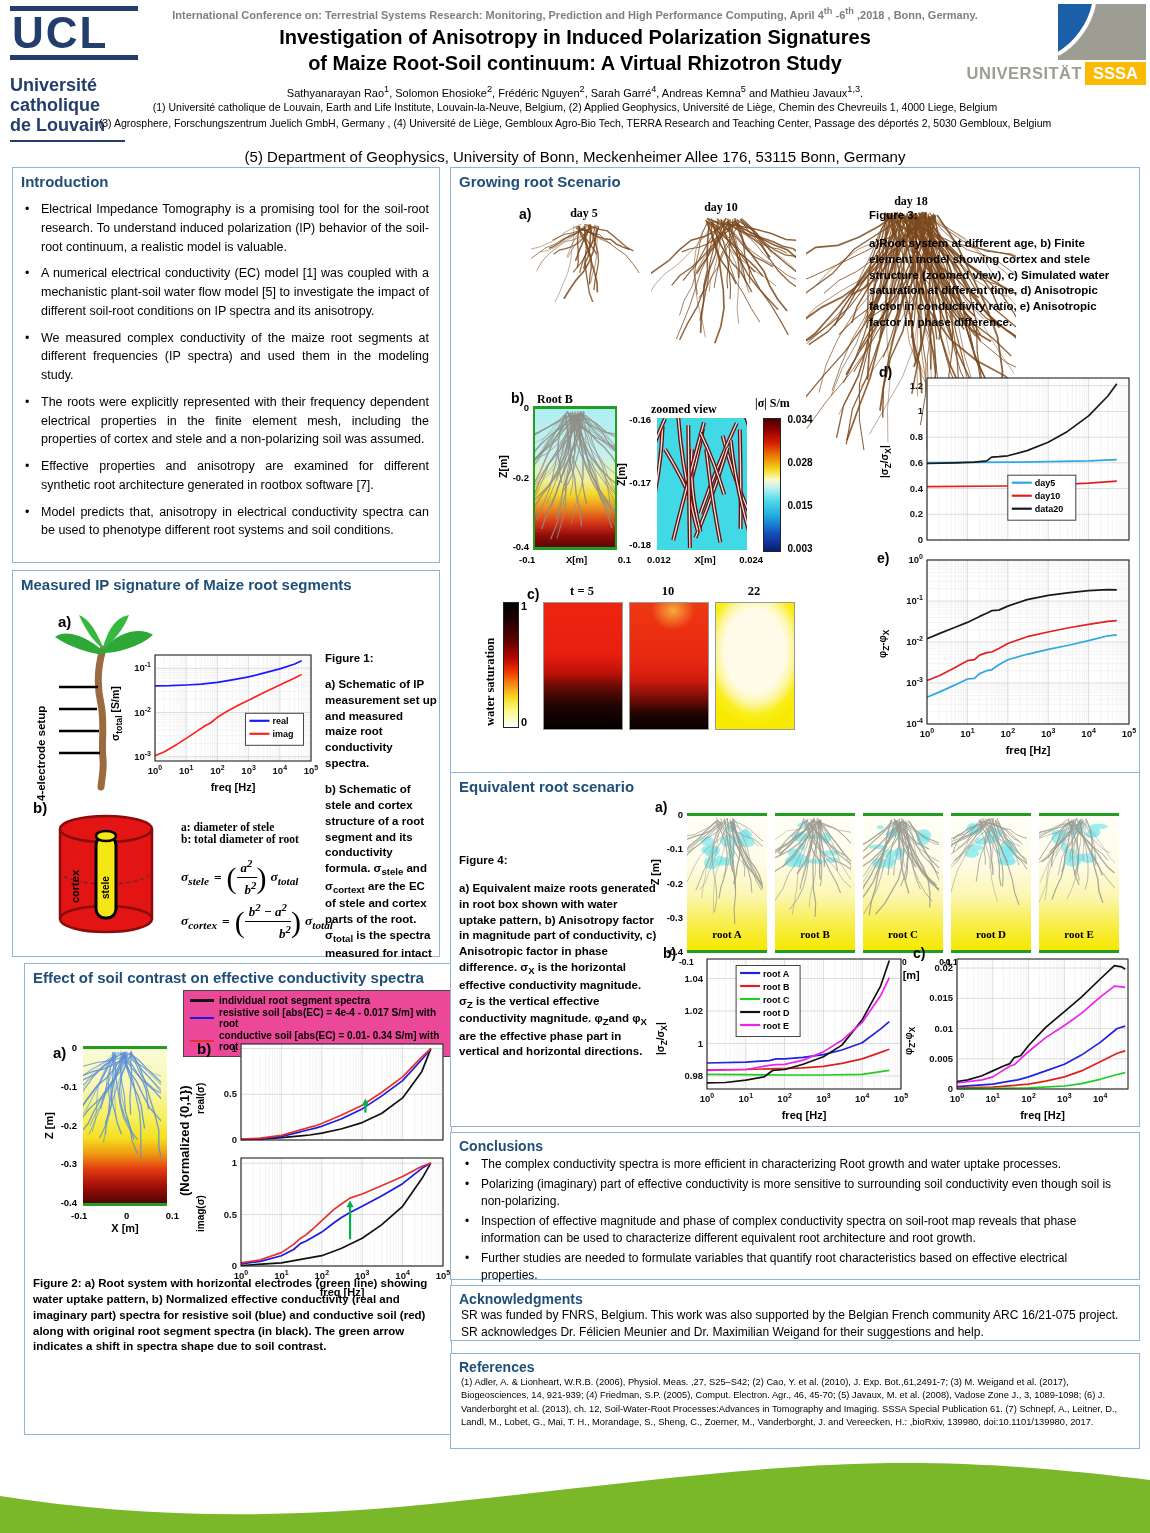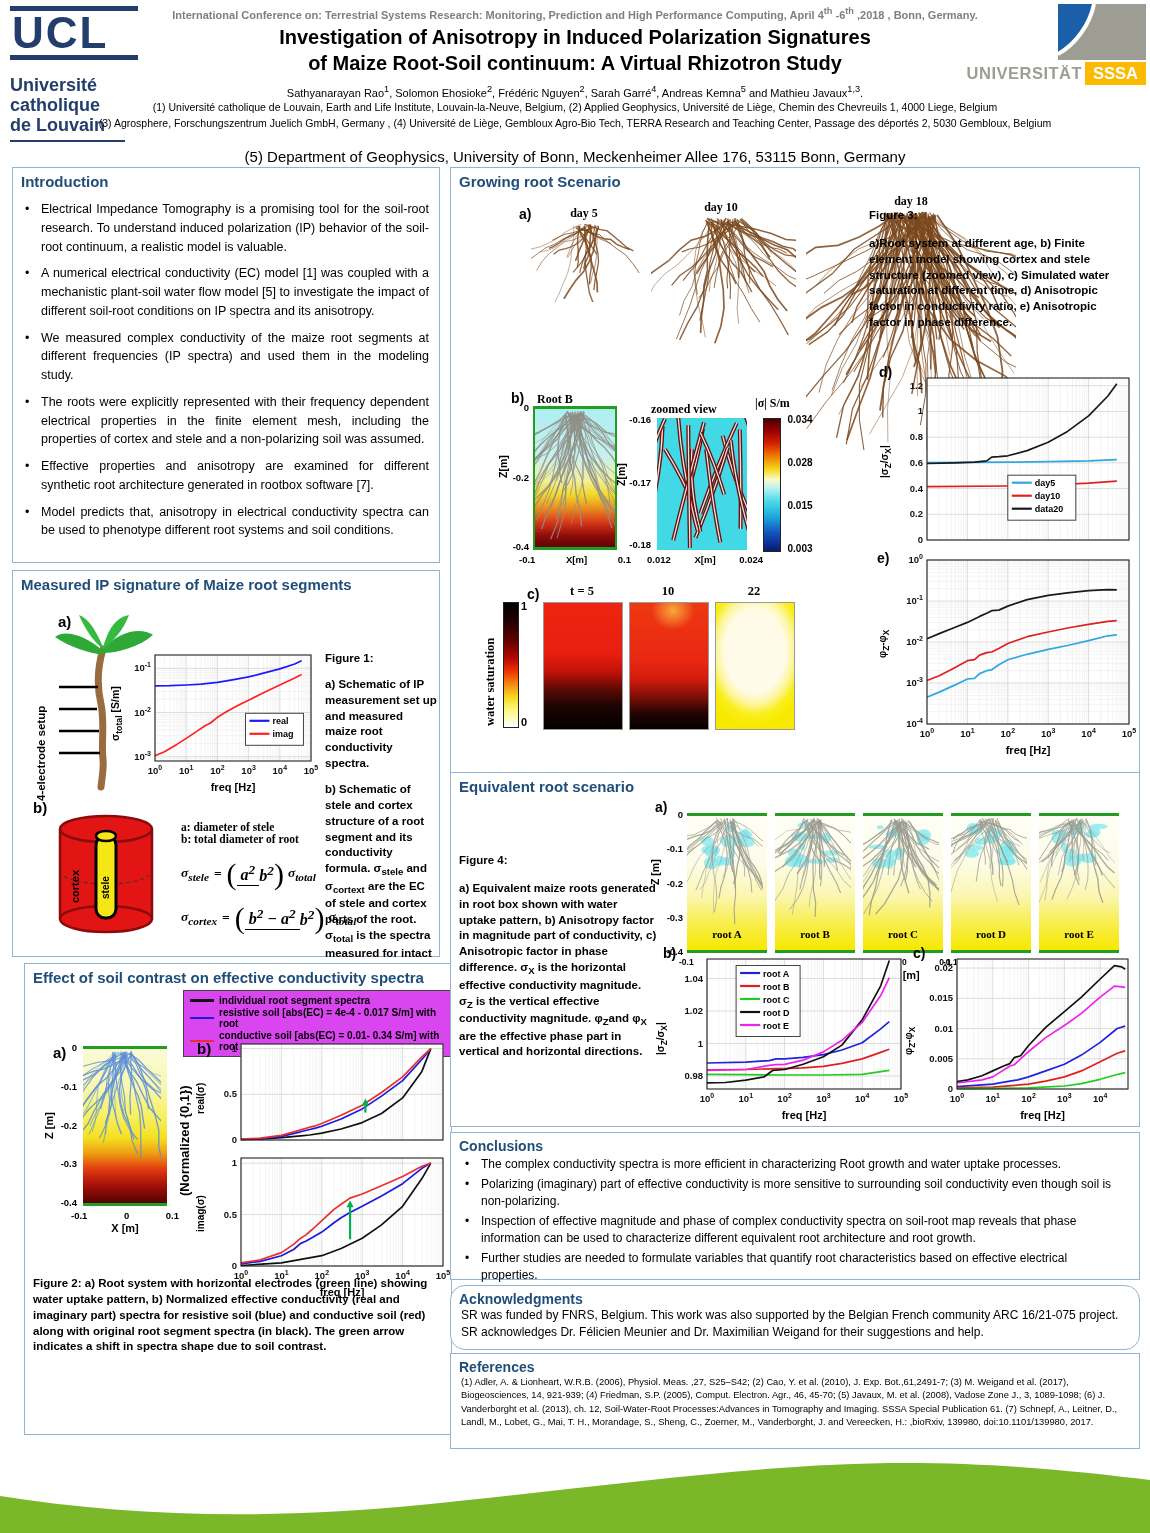--- a/index.html
+++ b/index.html
@@ -10,29 +10,29 @@
   .sublab{font-weight:bold;font-size:13px;}
   .cap{font-weight:bold;font-size:11.5px;line-height:1.38;}
   .rot{position:absolute;transform:rotate(-90deg);transform-origin:0 0;white-space:nowrap;}
   .tcol{display:flex;flex-direction:column;justify-content:space-between;align-items:flex-end;font-weight:bold;font-size:9.5px;position:absolute;}
   .trow{display:flex;justify-content:space-between;font-weight:bold;font-size:9.5px;position:absolute;}
   .bullet{display:flex;margin:0 10px 8px 12px;font-size:12.5px;line-height:1.5;text-align:justify;}
   .bullet .dot{width:16px;flex:none;}
   .cbullet{display:flex;margin:0 12px 3px 14px;font-size:12px;line-height:1.42;}
   .cbullet .dot{width:16px;flex:none;}
   .gradbox{position:absolute;border-top:3px solid #1f9e1f;border-bottom:3px solid #1f9e1f;box-sizing:border-box;}
-  .slegend{position:absolute;border:1.4px solid #444;background:#d946ef;padding:3px 6px;font-size:10px;font-weight:bold;}
+  .slegend{position:absolute;border:1.4px solid #444;background:#ec4899;padding:3px 6px;font-size:10px;font-weight:bold;}
   .slrow{display:flex;align-items:center;margin:1px 0;}
   .lsw{display:inline-block;width:24px;height:2.5px;margin-right:5px;flex:none;}
   .frmla{position:absolute;font-family:"Liberation Serif",serif;font-style:italic;font-weight:bold;font-size:13.5px;display:flex;align-items:center;}
   .frmla .eq{margin:0 5px;font-style:normal;}
   .fracwrap{display:flex;align-items:center;}
   .fracwrap::before{content:"(";font-size:30px;font-weight:400;font-style:normal;}
   .fracwrap::after{content:")";font-size:30px;font-weight:400;font-style:normal;}
-  .frac{display:inline-flex;flex-direction:row;text-align:left;font-size:16px;}
+  .frac{display:inline-flex;flex-direction:column;text-align:right;font-size:13px;}
   .frac .num{border-bottom:1.6px solid #000;padding:0 4px 1px 4px;}
   .frac .den{padding-top:1px;}
   .frmla .rhs{margin-left:4px;}
   svg{font-family:"Liberation Sans",sans-serif;display:block;}
   .hdr-center{position:absolute;left:145px;width:860px;text-align:center;}
   .ucl{position:absolute;left:10px;top:6px;width:128px;color:#233e6c;}
   .ucl .bar{height:5px;background:#233e6c;}
   .ucl .acr{font-size:44px;font-weight:bold;letter-spacing:2px;line-height:1.0;padding:0 2px;}
   .ucl .wrds{font-size:18px;font-weight:bold;line-height:1.12;padding-top:15px;}
   .ucl .thin{height:2px;background:#233e6c;margin-top:5px;width:90%;}
@@ -1485,21 +1485,21 @@
   <div class="cbullet">
       <span class="dot">•</span>
       <span>Inspection of effective magnitude and phase of complex conductivity spectra on soil-root map reveals that phase  information can be used to characterize different equivalent root architecture and root growth.</span>
     </div>
   <div class="cbullet">
       <span class="dot">•</span>
       <span>Further studies are needed to formulate variables that quantify root characteristics based on effective electrical properties.</span>
     </div>
 </div>
 
-<div class="panel" style="left:450px;top:1285px;width:690px;height:65px;border-radius:15px;">
+<div class="panel" style="left:450px;top:1285px;width:690px;height:56px;">
   <div class="ptitle" style="font-size:14px;padding-bottom:0;">Acknowledgments</div>
   <div style="padding:0 10px;font-size:12px;line-height:1.4;">SR was funded by FNRS, Belgium. This work was also supported by the Belgian French community ARC 16/21-075 project. SR acknowledges Dr. Félicien Meunier and Dr. Maximilian Weigand for their suggestions and help.</div>
 </div>
 
 <div class="panel" style="left:450px;top:1353px;width:690px;height:96px;">
   <div class="ptitle" style="font-size:14px;padding-bottom:0;">References</div>
   <div style="padding:1px 10px;font-size:9.3px;line-height:1.45;">(1) Adler, A. &amp; Lionheart, W.R.B. (2006), Physiol. Meas. ,27, S25–S42; (2) Cao, Y. et al. (2010), J. Exp. Bot.,61,2491-7; (3) M. Weigand et al. (2017), Biogeosciences, 14, 921-939; (4) Friedman, S.P. (2005), Comput. Electron. Agr., 46, 45-70; (5) Javaux, M. et al. (2008), Vadose Zone J., 3, 1089-1098; (6) J. Vanderborght et al. (2013), ch. 12, Soil-Water-Root Processes:Advances in Tomography and Imaging. SSSA Special Publication 61. (7) Schnepf, A., Leitner, D., Landl, M., Lobet, G., Mai, T. H., Morandage, S., Sheng, C., Zoerner, M., Vanderborght, J. and Vereecken, H.: ,bioRxiv, 139980, doi:10.1101/139980, 2017.</div>
 </div>
 
 <svg class="abs" style="left:0;top:1453px;" width="1150" height="80" viewBox="0 0 1150 80">

